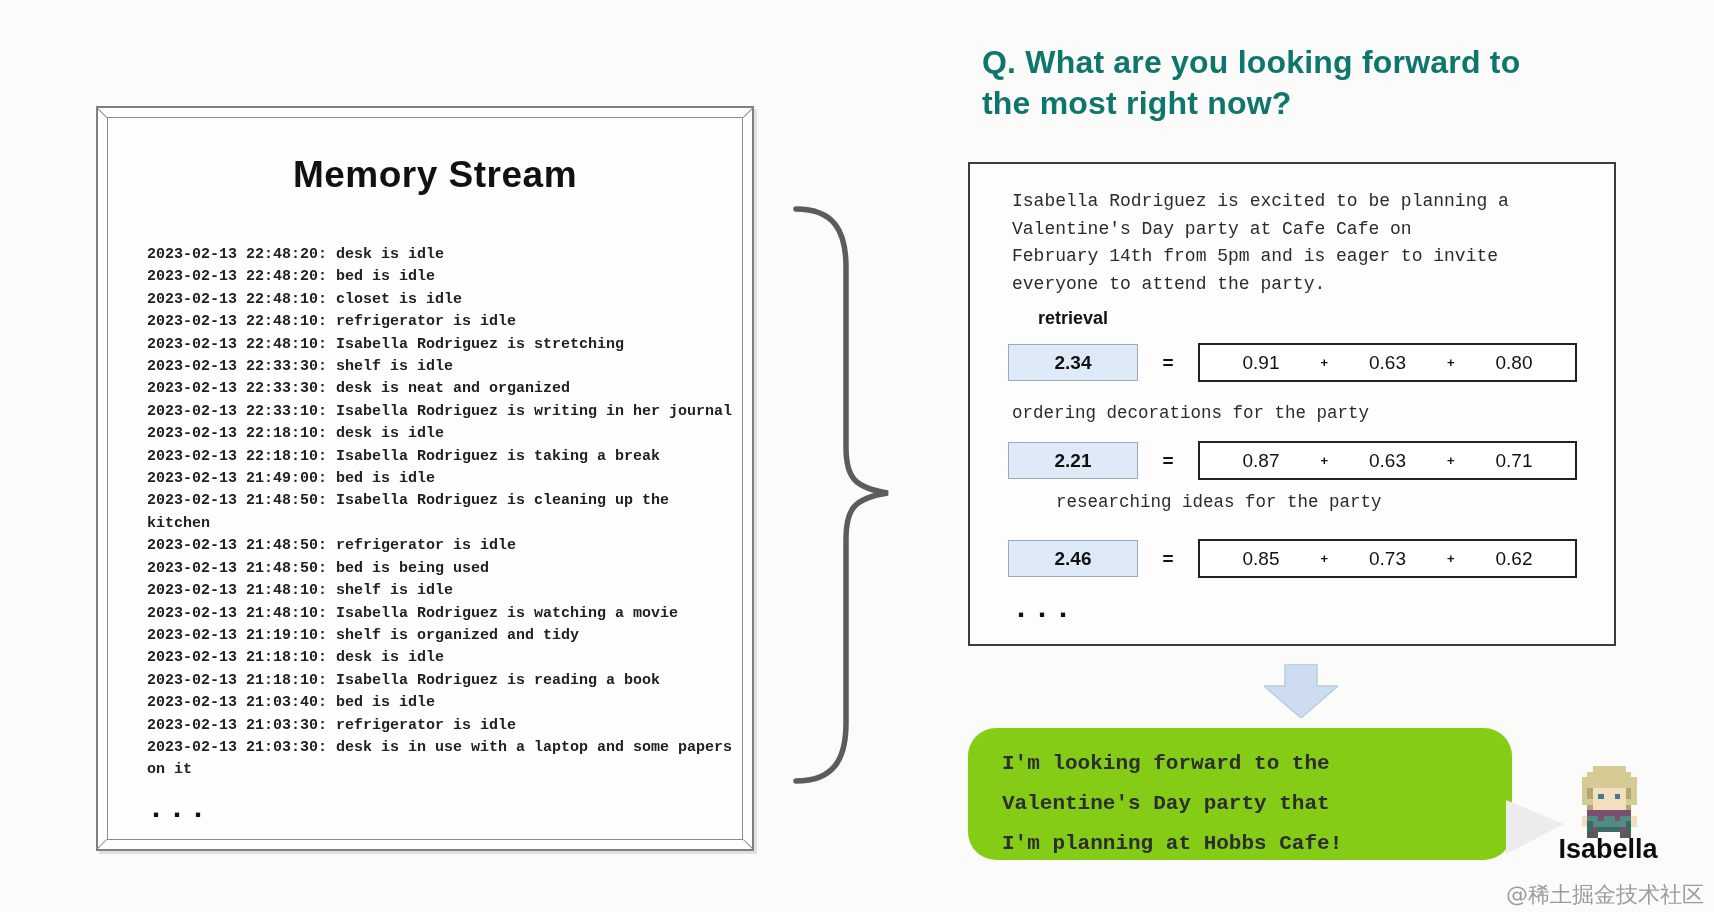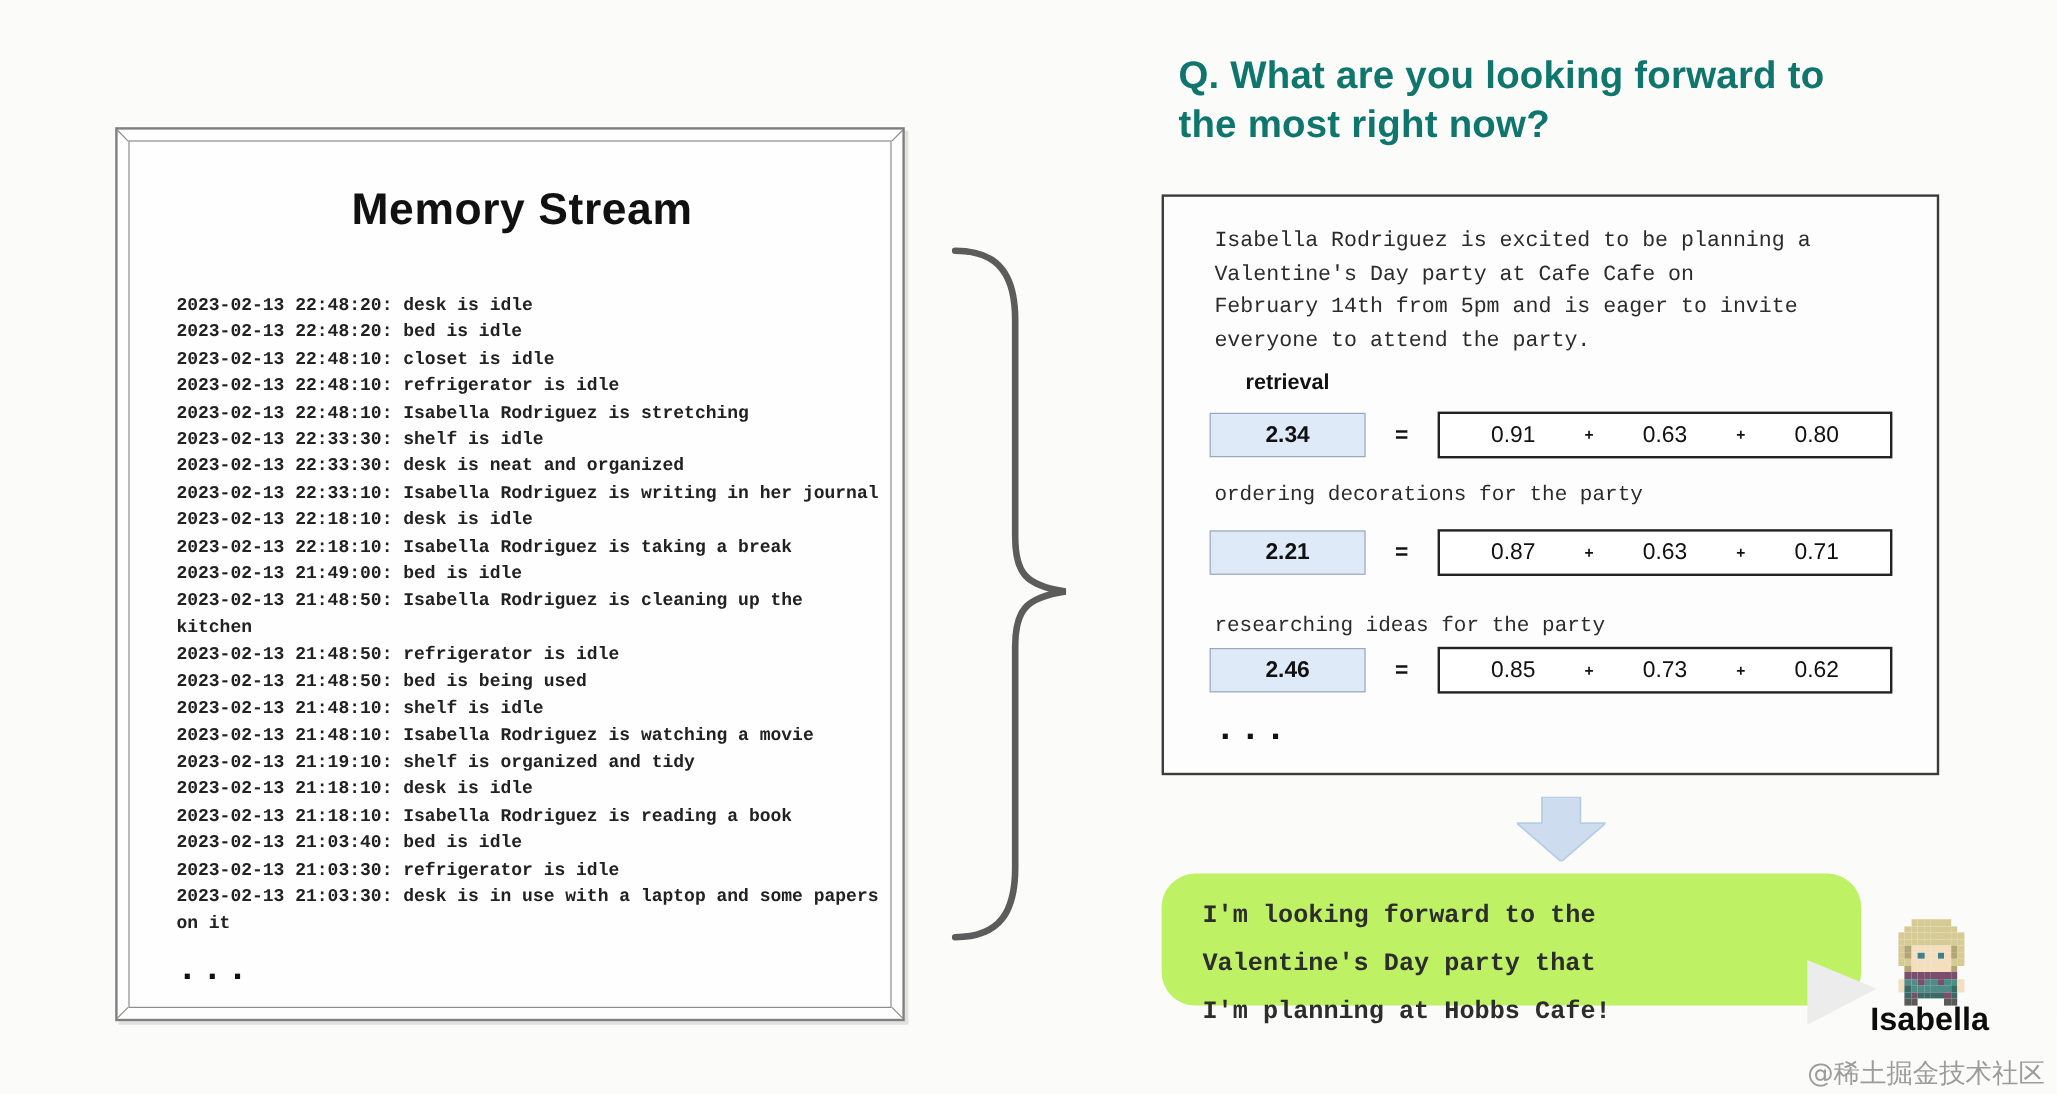--- a/index.html
+++ b/index.html
@@ -48,28 +48,28 @@
         display:flex;align-items:center;justify-content:center;
         font-weight:bold;font-size:19px;color:#111;box-sizing:border-box;}
   .eq{width:60px;text-align:center;font-weight:bold;font-size:19px;color:#111;}
   .sumbox{width:379px;height:39px;border:2.5px solid #222;background:#fff;
           display:flex;justify-content:space-between;align-items:center;
           padding:0 8px;box-sizing:border-box;}
   .num{width:106px;text-align:center;font-weight:normal;font-size:19px;color:#111;}
   .plus{width:20px;text-align:center;font-weight:bold;font-size:13px;color:#111;}
   .row-desc{position:absolute;left:42px;font-family:"Liberation Mono","DejaVu Sans Mono",monospace;
             font-size:17.5px;color:#2b2b2b;}
-  .desc2{top:239px;} .desc3{top:348px;}
+  .desc2{top:239px;} .desc3{top:328px;margin-left:44px;}
   .panel-dots{position:absolute;left:42px;top:428px;font-family:"Liberation Mono",monospace;
               font-weight:bold;font-size:30px;letter-spacing:3px;color:#111;}
 
   
   .down-arrow{position:absolute;left:1264px;top:664px;}
-  .bubble{position:absolute;left:968px;top:728px;width:544px;height:110px;
-          background:#bef264;border-radius:28px;padding-left:39px;}
+  .bubble{position:absolute;left:968px;top:728px;width:544px;height:132px;
+          background:#84cc16;border-radius:28px;}
   .bubble-tail{position:absolute;left:1506px;top:796px;}
   .bubble-text{position:absolute;left:34px;top:16px;
                font-family:"Liberation Mono","DejaVu Sans Mono",monospace;
                font-weight:bold;font-size:21px;line-height:40px;color:#2d2d2d;}
   .sprite{position:absolute;left:1576px;top:766px;display:grid;
           grid-template-columns:repeat(12,5.5px);grid-auto-rows:5.5px;}
   .sprite i{display:block;}
   .sprite-label{position:absolute;left:1540px;top:834px;width:136px;text-align:center;
                 font-weight:800;font-size:27px;color:#0d0d0d;}
   .watermark{position:absolute;right:10px;bottom:2px;font-size:22px;color:#9c9c9c;

